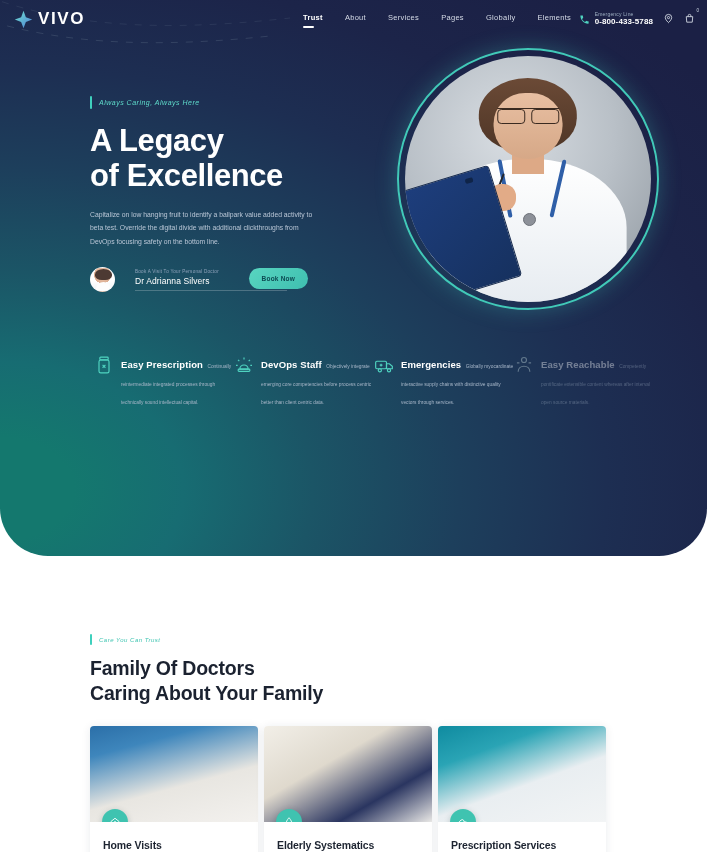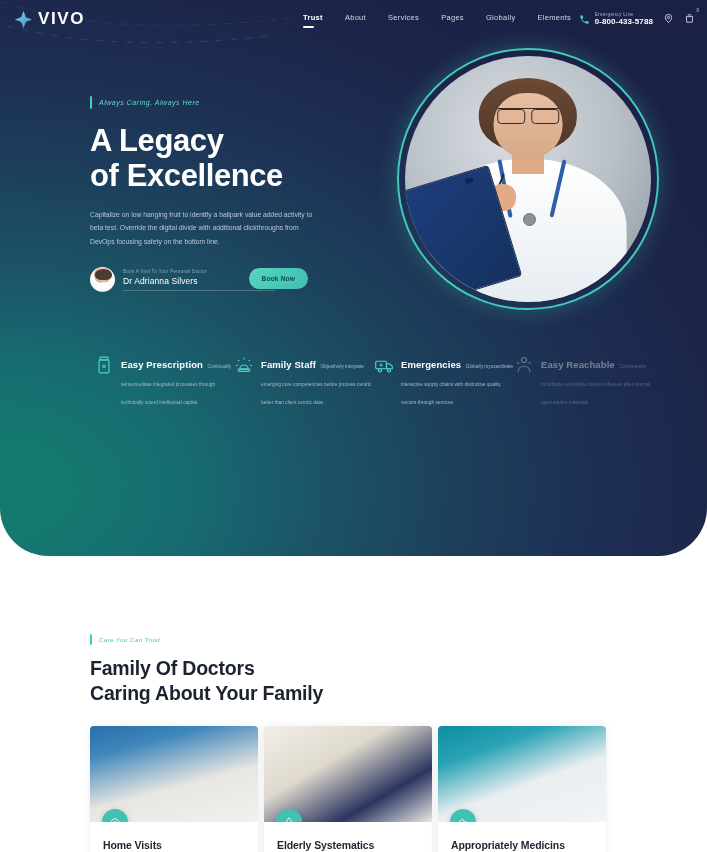--- a/index.html
+++ b/index.html
@@ -81,21 +81,21 @@
     position:relative; overflow:hidden;
   }
   .bk-avatar::before {
     content:""; position:absolute; left:4px; top:1px; width:17px; height:11px;
     border-radius:50% 50% 40% 40%; background:#4d3a33;
   }
   .bk-avatar::after {
     content:""; position:absolute; left:5px; bottom:0; width:15px; height:9px;
     border-radius:8px 8px 0 0; background:#fdfdfd;
   }
-  .bk-fields { flex:1; margin-left:8px; position:relative; }
+  .bk-fields { flex:1; margin-left:20px; position:relative; }
   .bk-label { color:#8fa3bb; font-size:4.6px; letter-spacing:.25px; display:block; }
   .bk-select-row { display:flex; align-items:center; margin-top:2px; }
   .bk-value { color:#ffffff; font-size:8.5px; letter-spacing:.1px; }
   .bk-chev { margin-left:auto; margin-right:2px; color:#b7c4d4; font-size:7px; }
   .bk-underline { height:1px; background:rgba(255,255,255,.22); margin-top:4px; width:152px; }
   .bk-btn {
     position:absolute; right:-3px; top:3px;
     background:linear-gradient(135deg,#58d5c0,#3fbfb0);
     color:#0d4a52; font-size:6.5px; font-weight:bold;
     border:none; border-radius:14px; padding:7px 13px; cursor:pointer;
@@ -347,21 +347,21 @@
 
     <div class="feature">
       <span class="f-icon">
         <svg width="20" height="20" viewBox="0 0 24 24" fill="none" stroke="#4fd3c0" stroke-width="1.4">
           <path d="M7 17a5 5 0 0 1 10 0z"></path>
             <rect x="5" y="17" width="14" height="2.6" rx="1"></rect>
           <path d="M12 5.5V3M6.4 7.4L4.8 5.8M17.6 7.4l1.6-1.6M4.4 12.5H2.4M21.6 12.5h-2"></path>
         </svg>
       </span>
       <span>
-        <span class="f-title">Family Staff</span>
+        <span class="f-title">DevOps Staff</span>
         <span class="f-desc">Objectively integrate emerging core competencies before process centric better than client centric data.</span>
       </span>
     </div>
 
     <div class="feature">
       <span class="f-icon">
         <svg width="20" height="20" viewBox="0 0 24 24" fill="none" stroke="#4fd3c0" stroke-width="1.4">
           <rect x="2" y="7.5" width="13" height="9" rx="1.5"></rect>
           <path d="M15 10.5h3.4L22 13.6v2.9h-7z"></path>
           <circle cx="7" cy="18.4" r="1.9"></circle>
@@ -438,19 +438,19 @@
     <div class="card">
       <div class="card-img ci3">
         <div class="card-badge">
           <svg width="12" height="12" viewBox="0 0 24 24" fill="none" stroke="#ffffff" stroke-width="1.8">
             <rect x="2.6" y="9" width="12" height="7" rx="3.5" transform="rotate(-40 8.6 12.5)"></rect>
             <circle cx="16.4" cy="16.2" r="4.6"></circle>
           </svg>
         </div>
       </div>
       <div class="card-body">
-        <div class="card-title">Appropriately Medicins</div>
+        <div class="card-title">Prescription Services</div>
         <div class="card-desc">Globally myocardinate interactive supply chains with distinctive quality vectors through management services. Completely synthesize principle-centered information.</div>
         <button class="card-btn">Find out more</button>
       </div>
     </div>
   </div>
 </section>
 
 </body></html>

